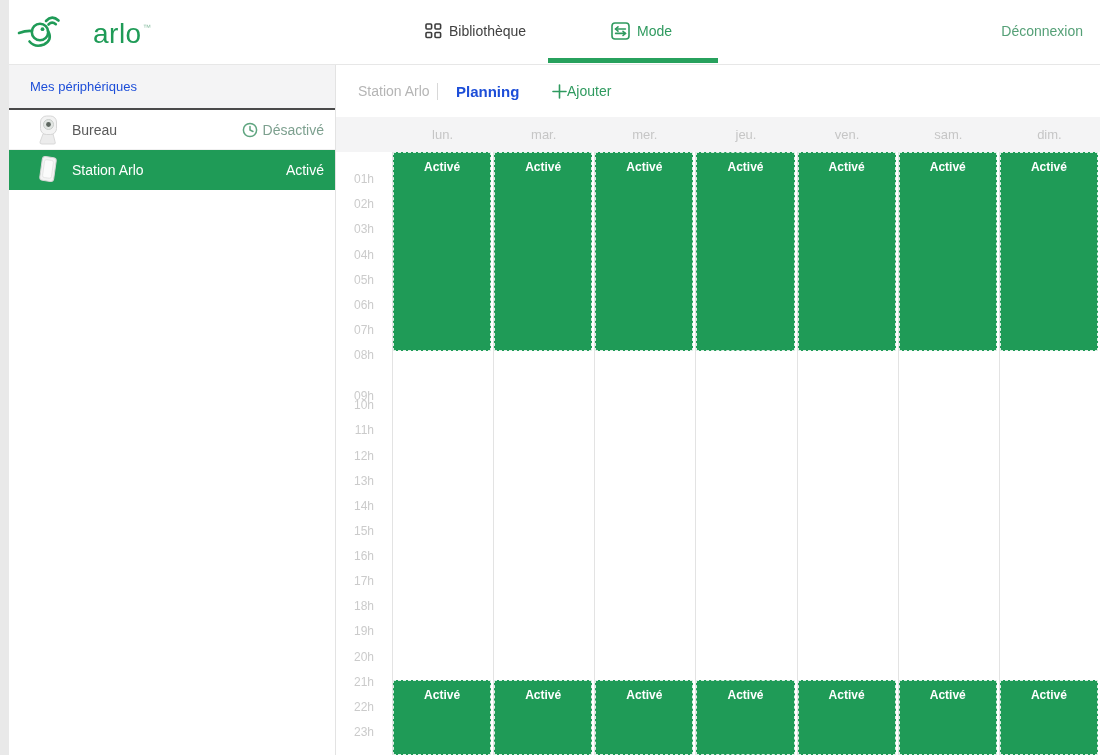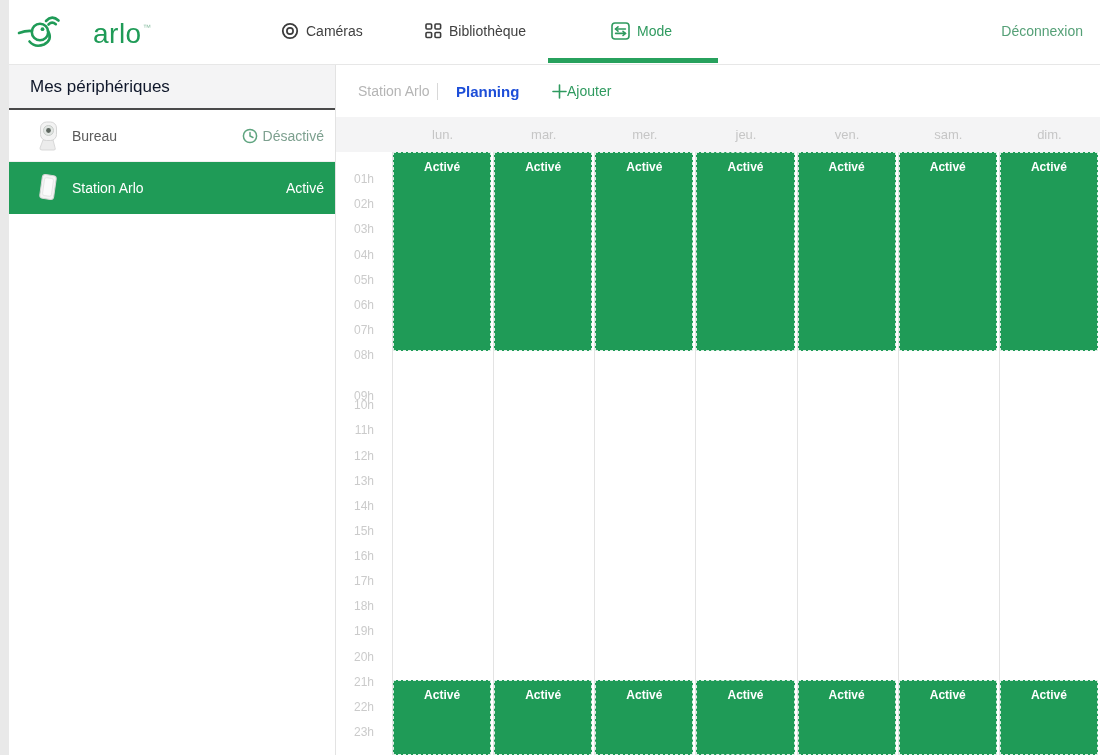--- a/index.html
+++ b/index.html
@@ -19,22 +19,22 @@
   .nav-item.active .nav-label { color:#2f9a5f; }
   .nav-icon { display:flex; align-items:center; }
   .nav-underline { position:absolute; left:539px; top:58px; width:170px; height:5px; background:#27a15d; }
   .logout { position:absolute; right:17px; top:0; height:61px; display:flex; align-items:center;
     font-size:14px; color:#55a077; cursor:pointer; }
 
   
   .sidebar { position:absolute; left:0; top:65px; width:327px; bottom:0; background:#fff;
     border-right:1px solid #e3e3e3; }
   .sidebar-header { height:45px; background:#f4f4f5; border-bottom:2px solid #4a4a4a;
-    display:flex; align-items:center; padding-left:21px; font-size:17px; color:#0f172a; }
-  .device-row { height:52px; display:flex; align-items:center; padding:0 11px 0 24px;
+    display:flex; align-items:center; padding-left:21px; font-size:13px; color:#1d4ed8; }
+  .device-row { height:40px; display:flex; align-items:center; padding:0 11px 0 24px;
     cursor:pointer; border-bottom:1px solid #f0f0f0; background:#fff; }
   .device-row.selected { background:#1f9b57; border-bottom:none; }
   .device-icon { width:30px; display:flex; justify-content:center; }
   .device-name { font-size:14px; color:#5a5a5a; margin-left:9px; flex:1; }
   .device-row.selected .device-name { color:#fff; }
   .device-status { display:flex; align-items:center; gap:5px; font-size:14px; color:#7da08f; }
   .device-row.selected .device-status { color:#fff; }
 
   
   .content { position:absolute; left:327px; top:65px; width:764px; bottom:0; background:#fff; }
@@ -73,29 +73,20 @@
             <path d="M29 10 Q35 3.5 41.5 9.5"></path>
             <path d="M31.5 13.5 Q35 10 38.8 13.2"></path>
           </g>
           <circle cx="25.5" cy="18.2" r="1.9" fill="#1f9b57"></circle>
         </svg>
       </span>
       <span class="logo-text">arlo</span>
       <span class="tm">™</span>
     </div>
 
-    <div class="nav-item" style="left:272px">
-      <span class="nav-icon">
-        <svg width="18" height="18" viewBox="0 0 18 18">
-          <circle cx="9" cy="9" r="7.2" fill="none" stroke="#3c3c3c" stroke-width="1.8"></circle>
-          <circle cx="9" cy="9" r="3.1" fill="none" stroke="#3c3c3c" stroke-width="1.7"></circle>
-        </svg>
-      </span>
-      <span class="nav-label">Caméras</span>
-    </div>
 
     <div class="nav-item active" style="left:602px">
       <span class="nav-icon">
         <svg width="19" height="18" viewBox="0 0 19 18">
           <rect x="1" y="1" width="17" height="16" rx="3" fill="none" stroke="#2f9a5f" stroke-width="1.6"></rect>
           <g stroke="#2f9a5f" stroke-width="1.6" fill="none" stroke-linecap="round">
             <line x1="4.6" y1="7" x2="14.4" y2="7"></line>
             <path d="M7 4.9 L4.6 7 L7 9.1"></path>
             <line x1="4.6" y1="11.4" x2="14.4" y2="11.4"></line>
             <path d="M12 9.3 L14.4 11.4 L12 13.5"></path>

